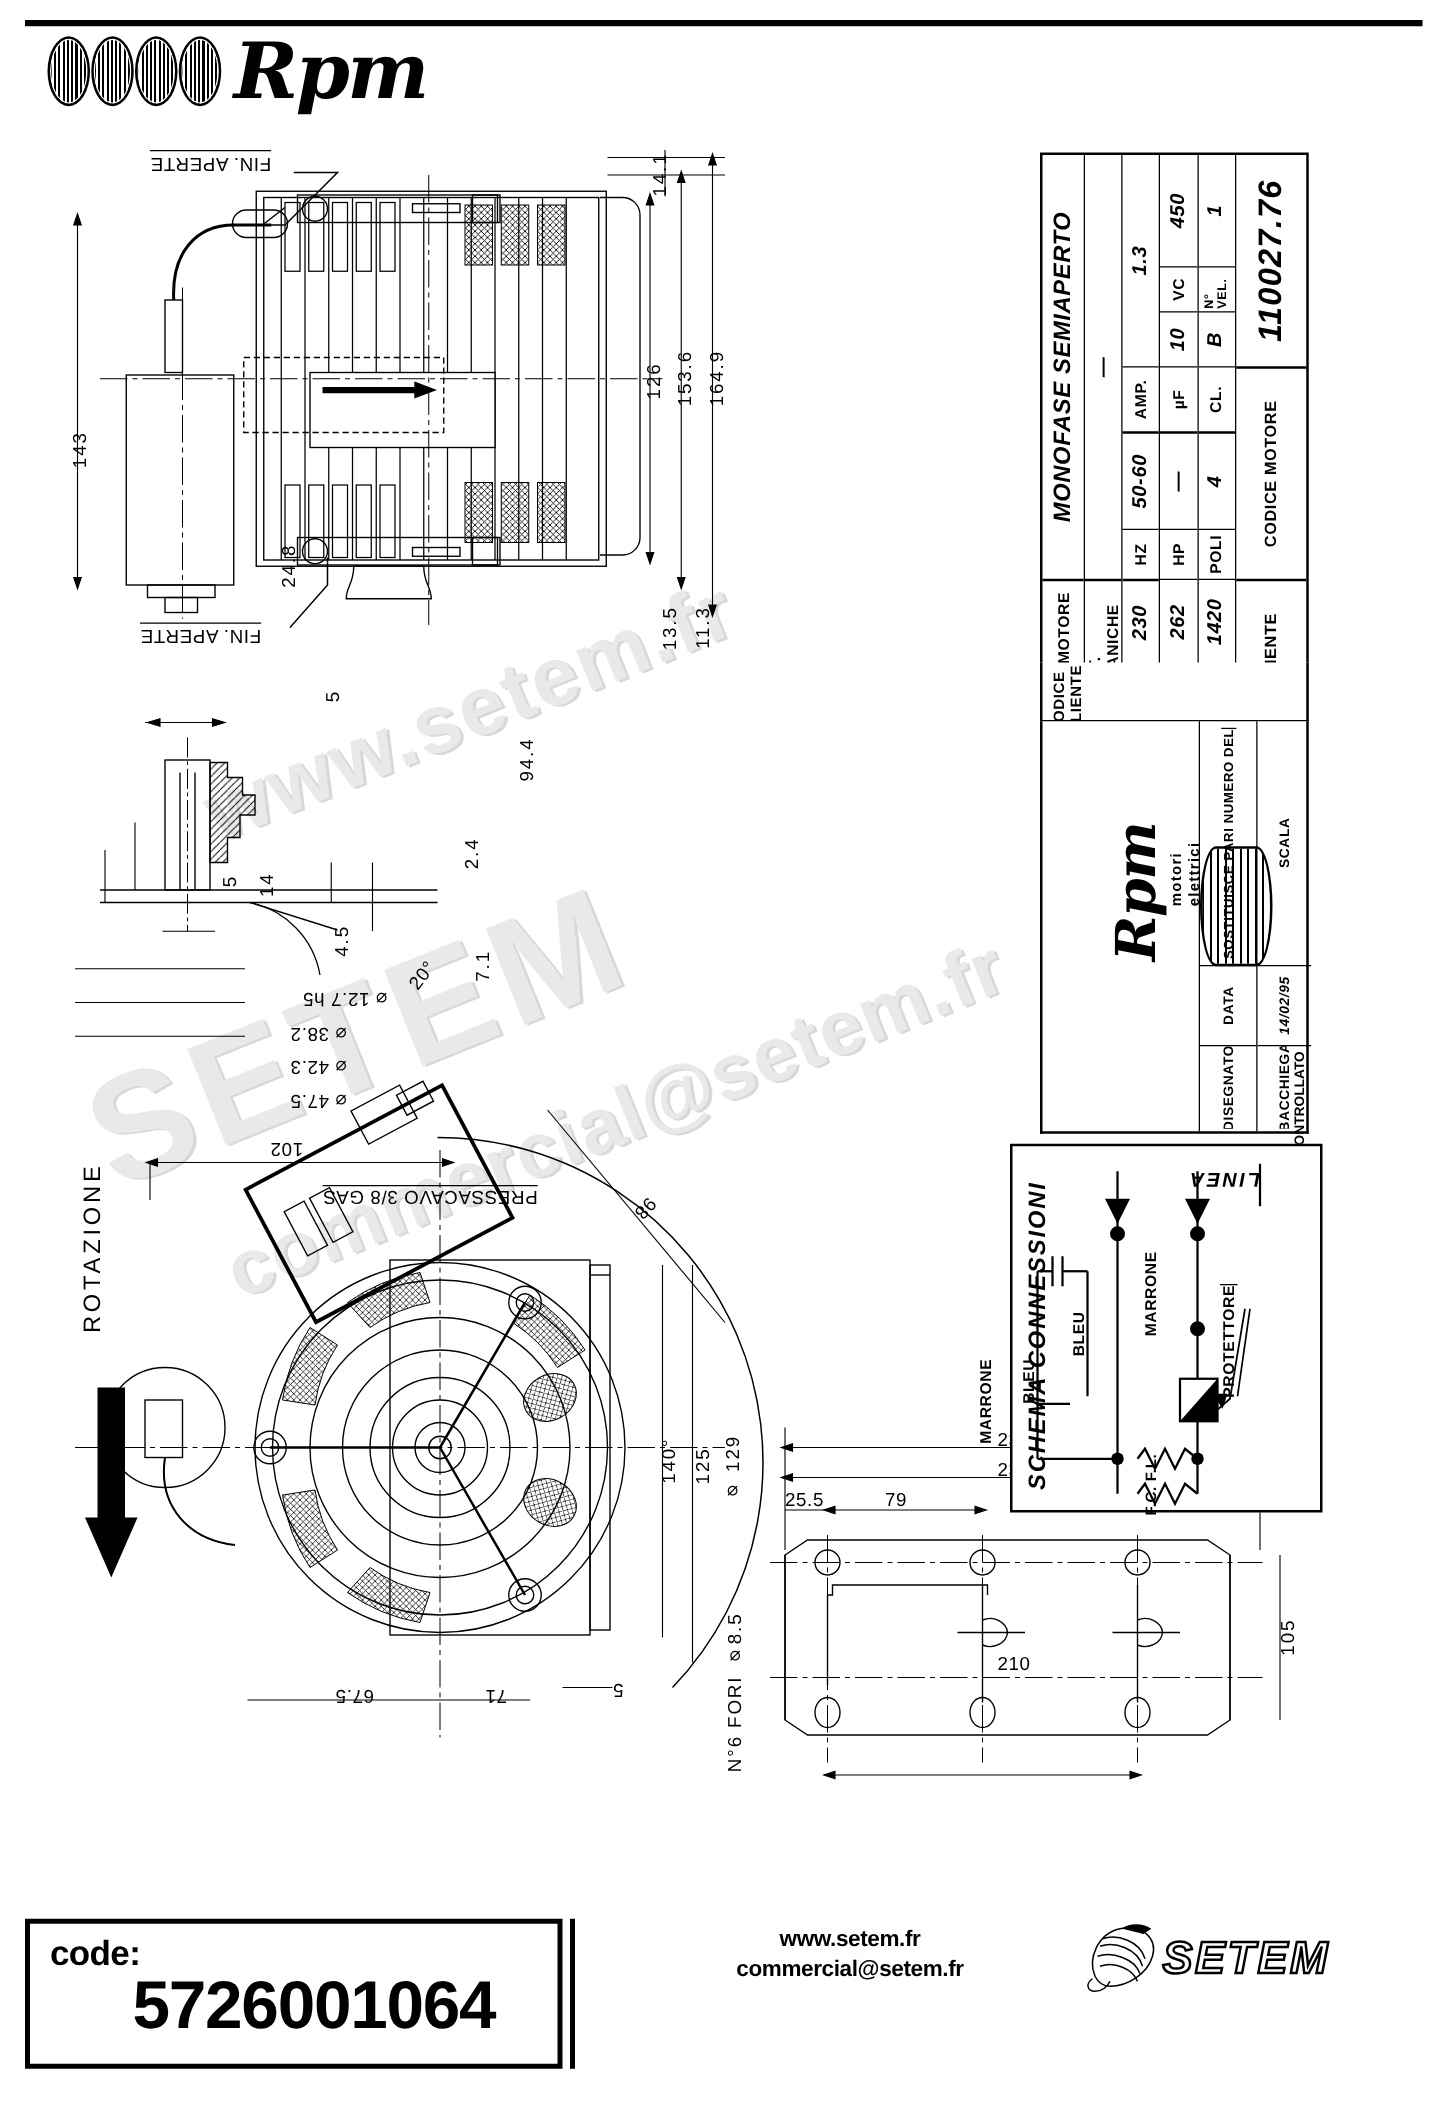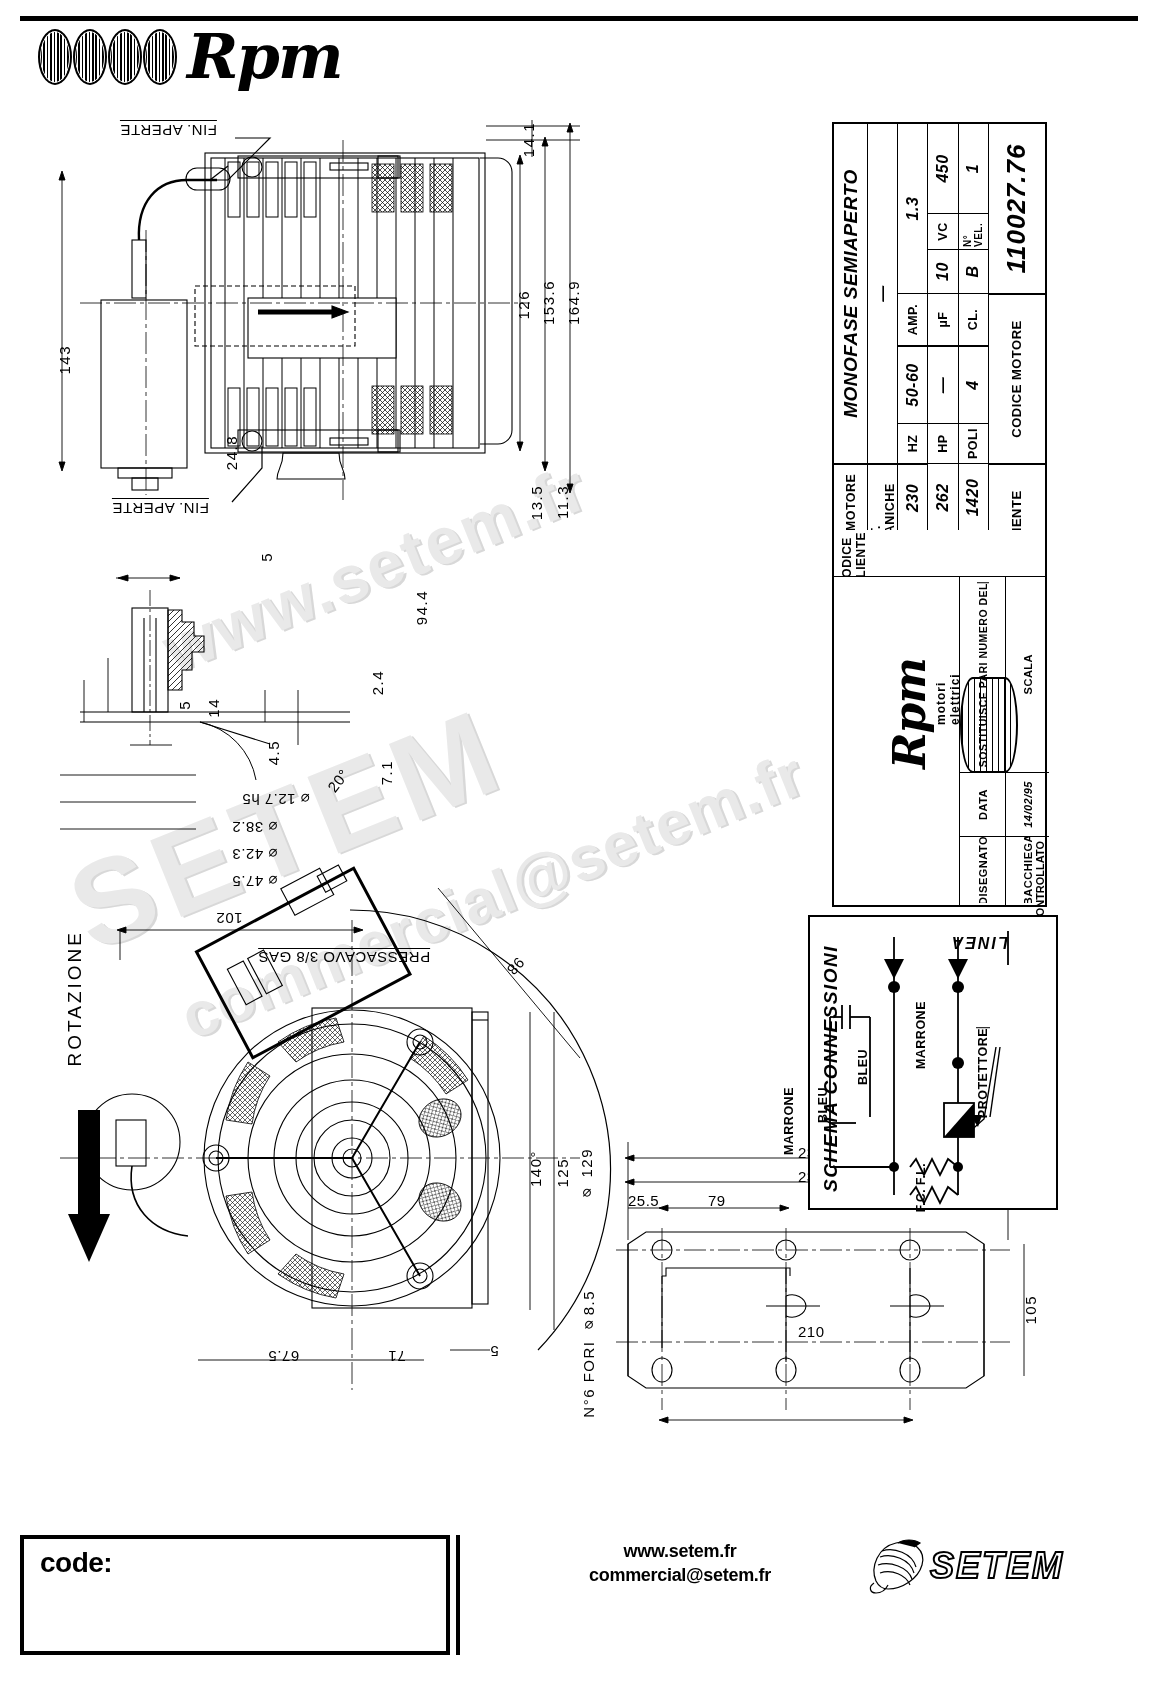--- a/index.html
+++ b/index.html
@@ -780,20 +780,21 @@
       <div class="sch-lbl" style="left:-28px; top:170px;">MARRONE</div>
       <div class="sch-lbl" style="left:104px; top:246px; font-size:12px;">F.L.</div>
       <div class="sch-lbl" style="left:104px; top:272px; font-size:12px;">F.C.</div>
     </div>
 
   </div>
 
   <div id="footer">
     <div id="code-box">
       <div id="code-label">code:</div>
+      <div id="code-value">5726001064</div>
     </div>
     <div id="footer-sep"></div>
     <div id="footer-right">
       <div id="site-url">www.setem.fr</div>
       <div id="site-mail">commercial@setem.fr</div>
       <div id="setem-logo-wrap">
         <svg id="setem-bird" viewBox="0 0 62 58">
           <g stroke="#000" fill="none" stroke-width="1.2">
             <path d="M8 44 C2 30 10 10 28 6 C46 2 58 14 54 28 C50 42 34 52 20 52 C14 52 10 48 8 44 Z" fill="#fff"></path>
             <path d="M14 14 C26 10 44 16 48 30"></path>

